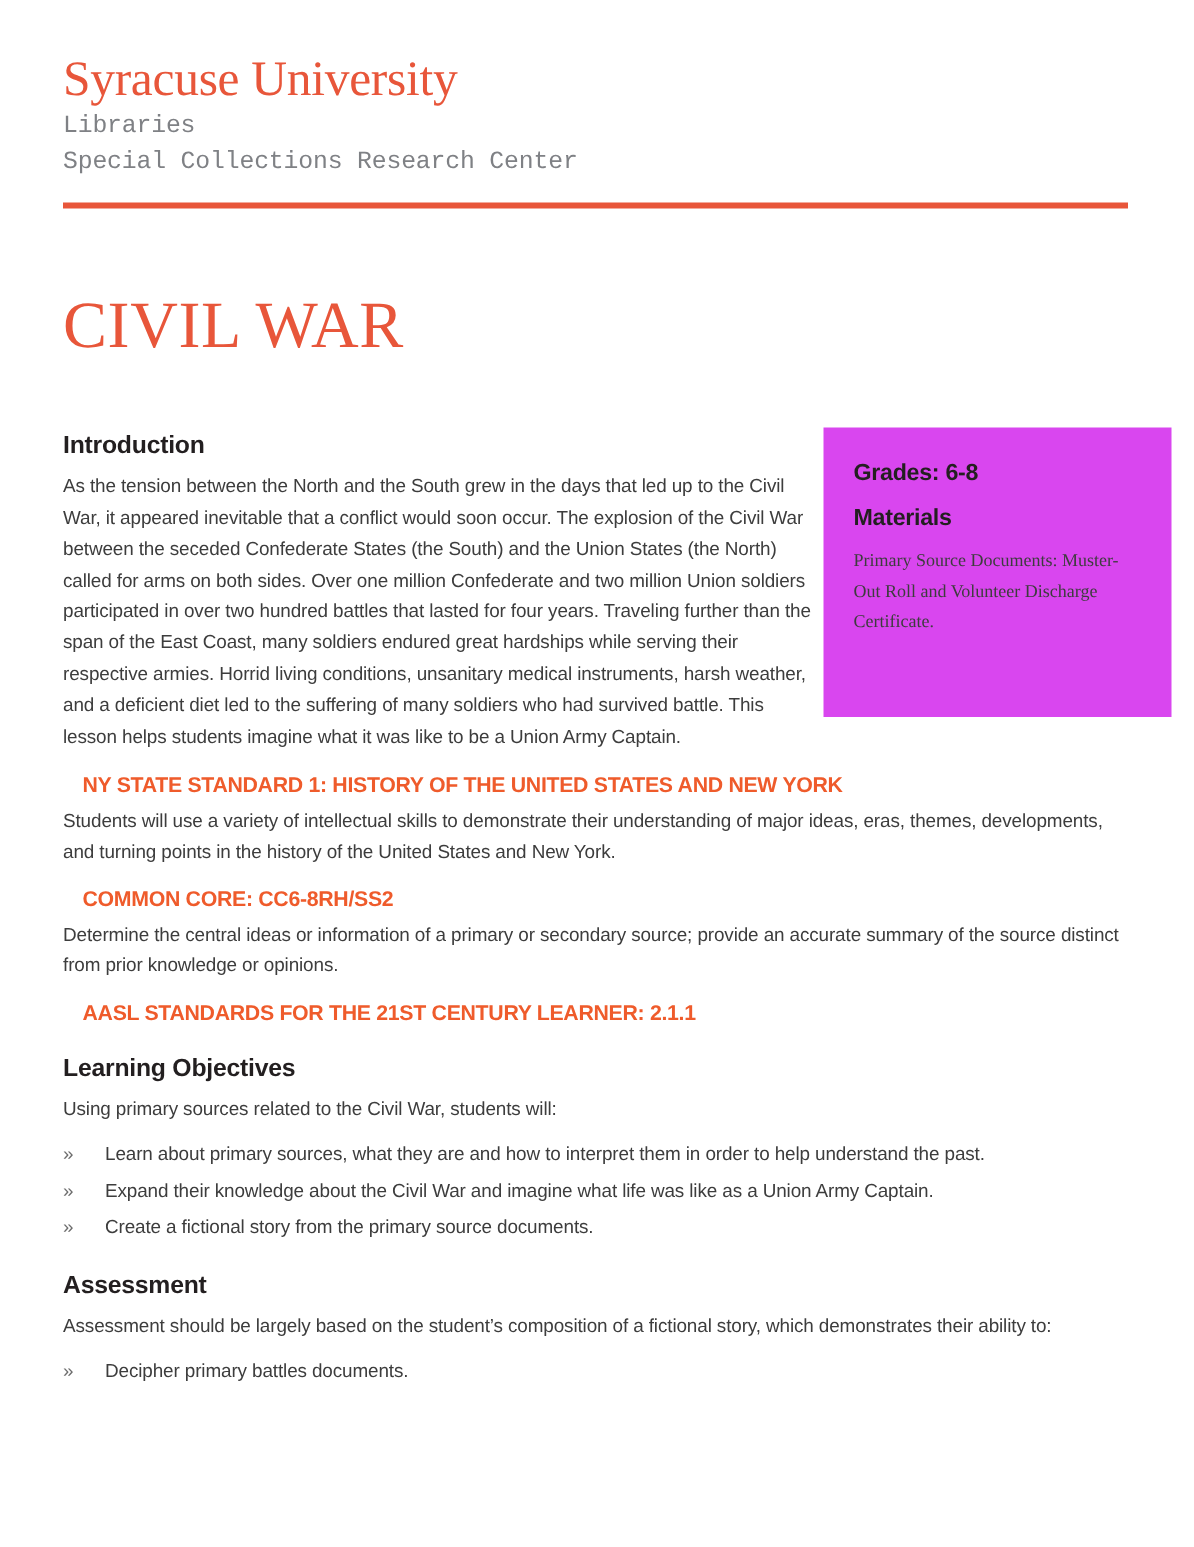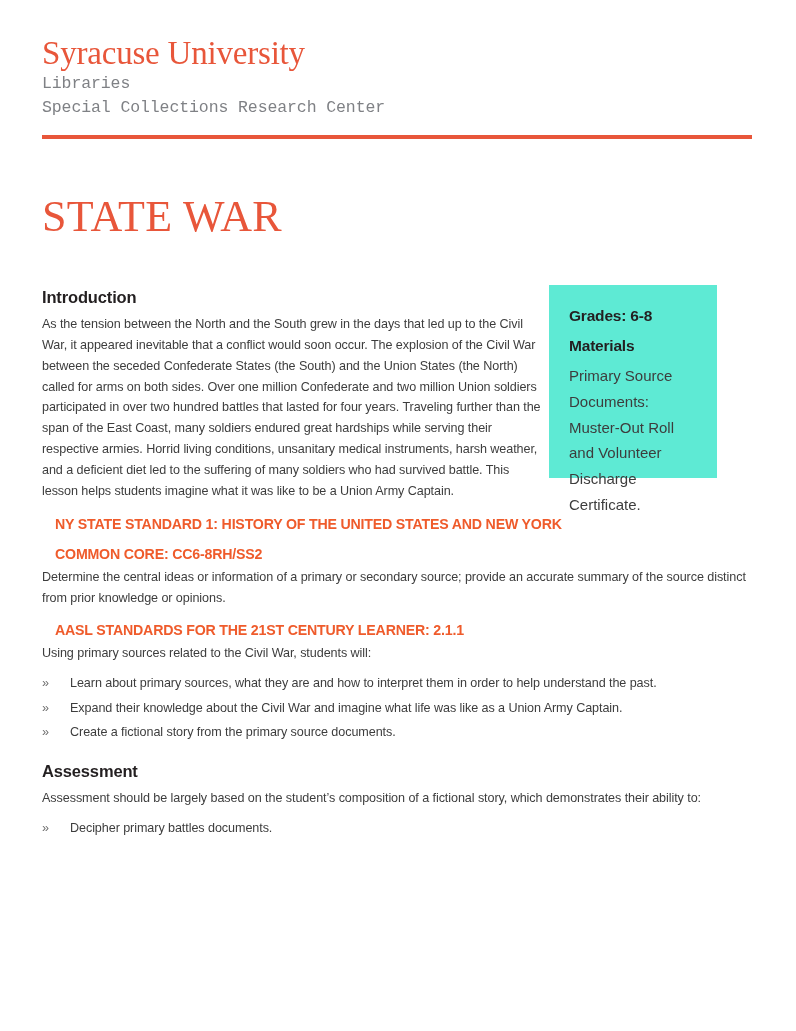--- a/index.html
+++ b/index.html
@@ -100,40 +100,41 @@
   .intro-col .body-text {
     line-height: 1.665;
   }
   .sidebar-spacer { flex: 1 1 auto; }
 
   
   .info-box {
     position: absolute;
     left: 549px;
     top: 285px;
-    width: 168px;
+    width: 232px;
     height: 193px;
-    background: #5eead4;
+    background: #d946ef;
     box-sizing: border-box;
     padding: 23px 20px 0 20px;
   }
   .info-box-heading {
     font-size: 15.5px;
     font-weight: bold;
     color: #231f20;
     line-height: 1.0;
     margin: 0 0 14px 0;
     letter-spacing: -0.2px;
   }
   .info-box-heading.second { margin-bottom: 10px; }
   .info-box-text {
-    font-size: 15px;
+    font-size: 12px;
     line-height: 1.72;
     color: #3d3d3d;
     margin: 0;
+    font-family: Liberation Serif, serif;
   }
 
   
   .full-width-block { width: 712px; }
 
   
   ul.bullet-list {
     list-style: none;
     margin: 11px 0 0 0;
     padding: 0;
@@ -160,47 +161,49 @@
 
 <div class="page">
 
   <div class="masthead">
     <div class="brand-primary">Syracuse University</div>
     <div class="brand-sub">Libraries</div>
     <div class="brand-sub">Special Collections Research Center</div>
     <div class="masthead-rule"></div>
   </div>
 
-  <h1 class="doc-title">STATE WAR</h1>
+  <h1 class="doc-title">CIVIL WAR</h1>
 
   <div class="intro-row">
     <div class="intro-col">
       <h2 class="section-heading">Introduction</h2>
       <p class="body-text">As the tension between the North and the South grew in the days that led up to the Civil War, it appeared inevitable that a conflict would soon occur. The explosion of the Civil War between the seceded Confederate States (the South) and the Union States (the North) called for arms on both sides. Over one million Confederate and two million Union soldiers participated in over two hundred battles that lasted for four years. Traveling further than the span of the East Coast, many soldiers endured great hardships while serving their respective armies. Horrid living conditions, unsanitary medical instruments, harsh weather, and a deficient diet led to the suffering of many soldiers who had survived battle. This lesson helps students imagine what it was like to be a Union Army Captain.</p>
     </div>
     <div class="sidebar-spacer"></div>
   </div>
 
   <aside class="info-box">
     <div class="info-box-heading">Grades: 6-8</div>
     <div class="info-box-heading second">Materials</div>
     <p class="info-box-text">Primary Source Documents: Muster-Out Roll and Volunteer Discharge Certificate.</p>
   </aside>
 
   <div class="full-width-block">
 
     <h3 class="standard-heading">NY STATE STANDARD 1: HISTORY OF THE UNITED STATES AND NEW YORK</h3>
+    <p class="body-text">Students will use a variety of intellectual skills to demonstrate their understanding of major ideas, eras, themes, developments, and turning points in the history of the United States and New York.</p>
 
     <h3 class="standard-heading">COMMON CORE: CC6-8RH/SS2</h3>
     <p class="body-text">Determine the central ideas or information of a primary or secondary source; provide an accurate summary of the source distinct from prior knowledge or opinions.</p>
 
     <h3 class="standard-heading">AASL STANDARDS FOR THE 21ST CENTURY LEARNER: 2.1.1</h3>
   </div>
 
   <div class="full-width-block">
+    <h2 class="section-heading">Learning Objectives</h2>
     <p class="body-text">Using primary sources related to the Civil War, students will:</p>
     <ul class="bullet-list">
       <li>
         <span class="bullet-marker">»</span>
         <span class="bullet-text">Learn about primary sources, what they are and how to interpret them in order to help understand the past.</span>
       </li>
       <li>
         <span class="bullet-marker">»</span>
         <span class="bullet-text">Expand their knowledge about the Civil War and imagine what life was like as a Union Army Captain.</span>
       </li>

